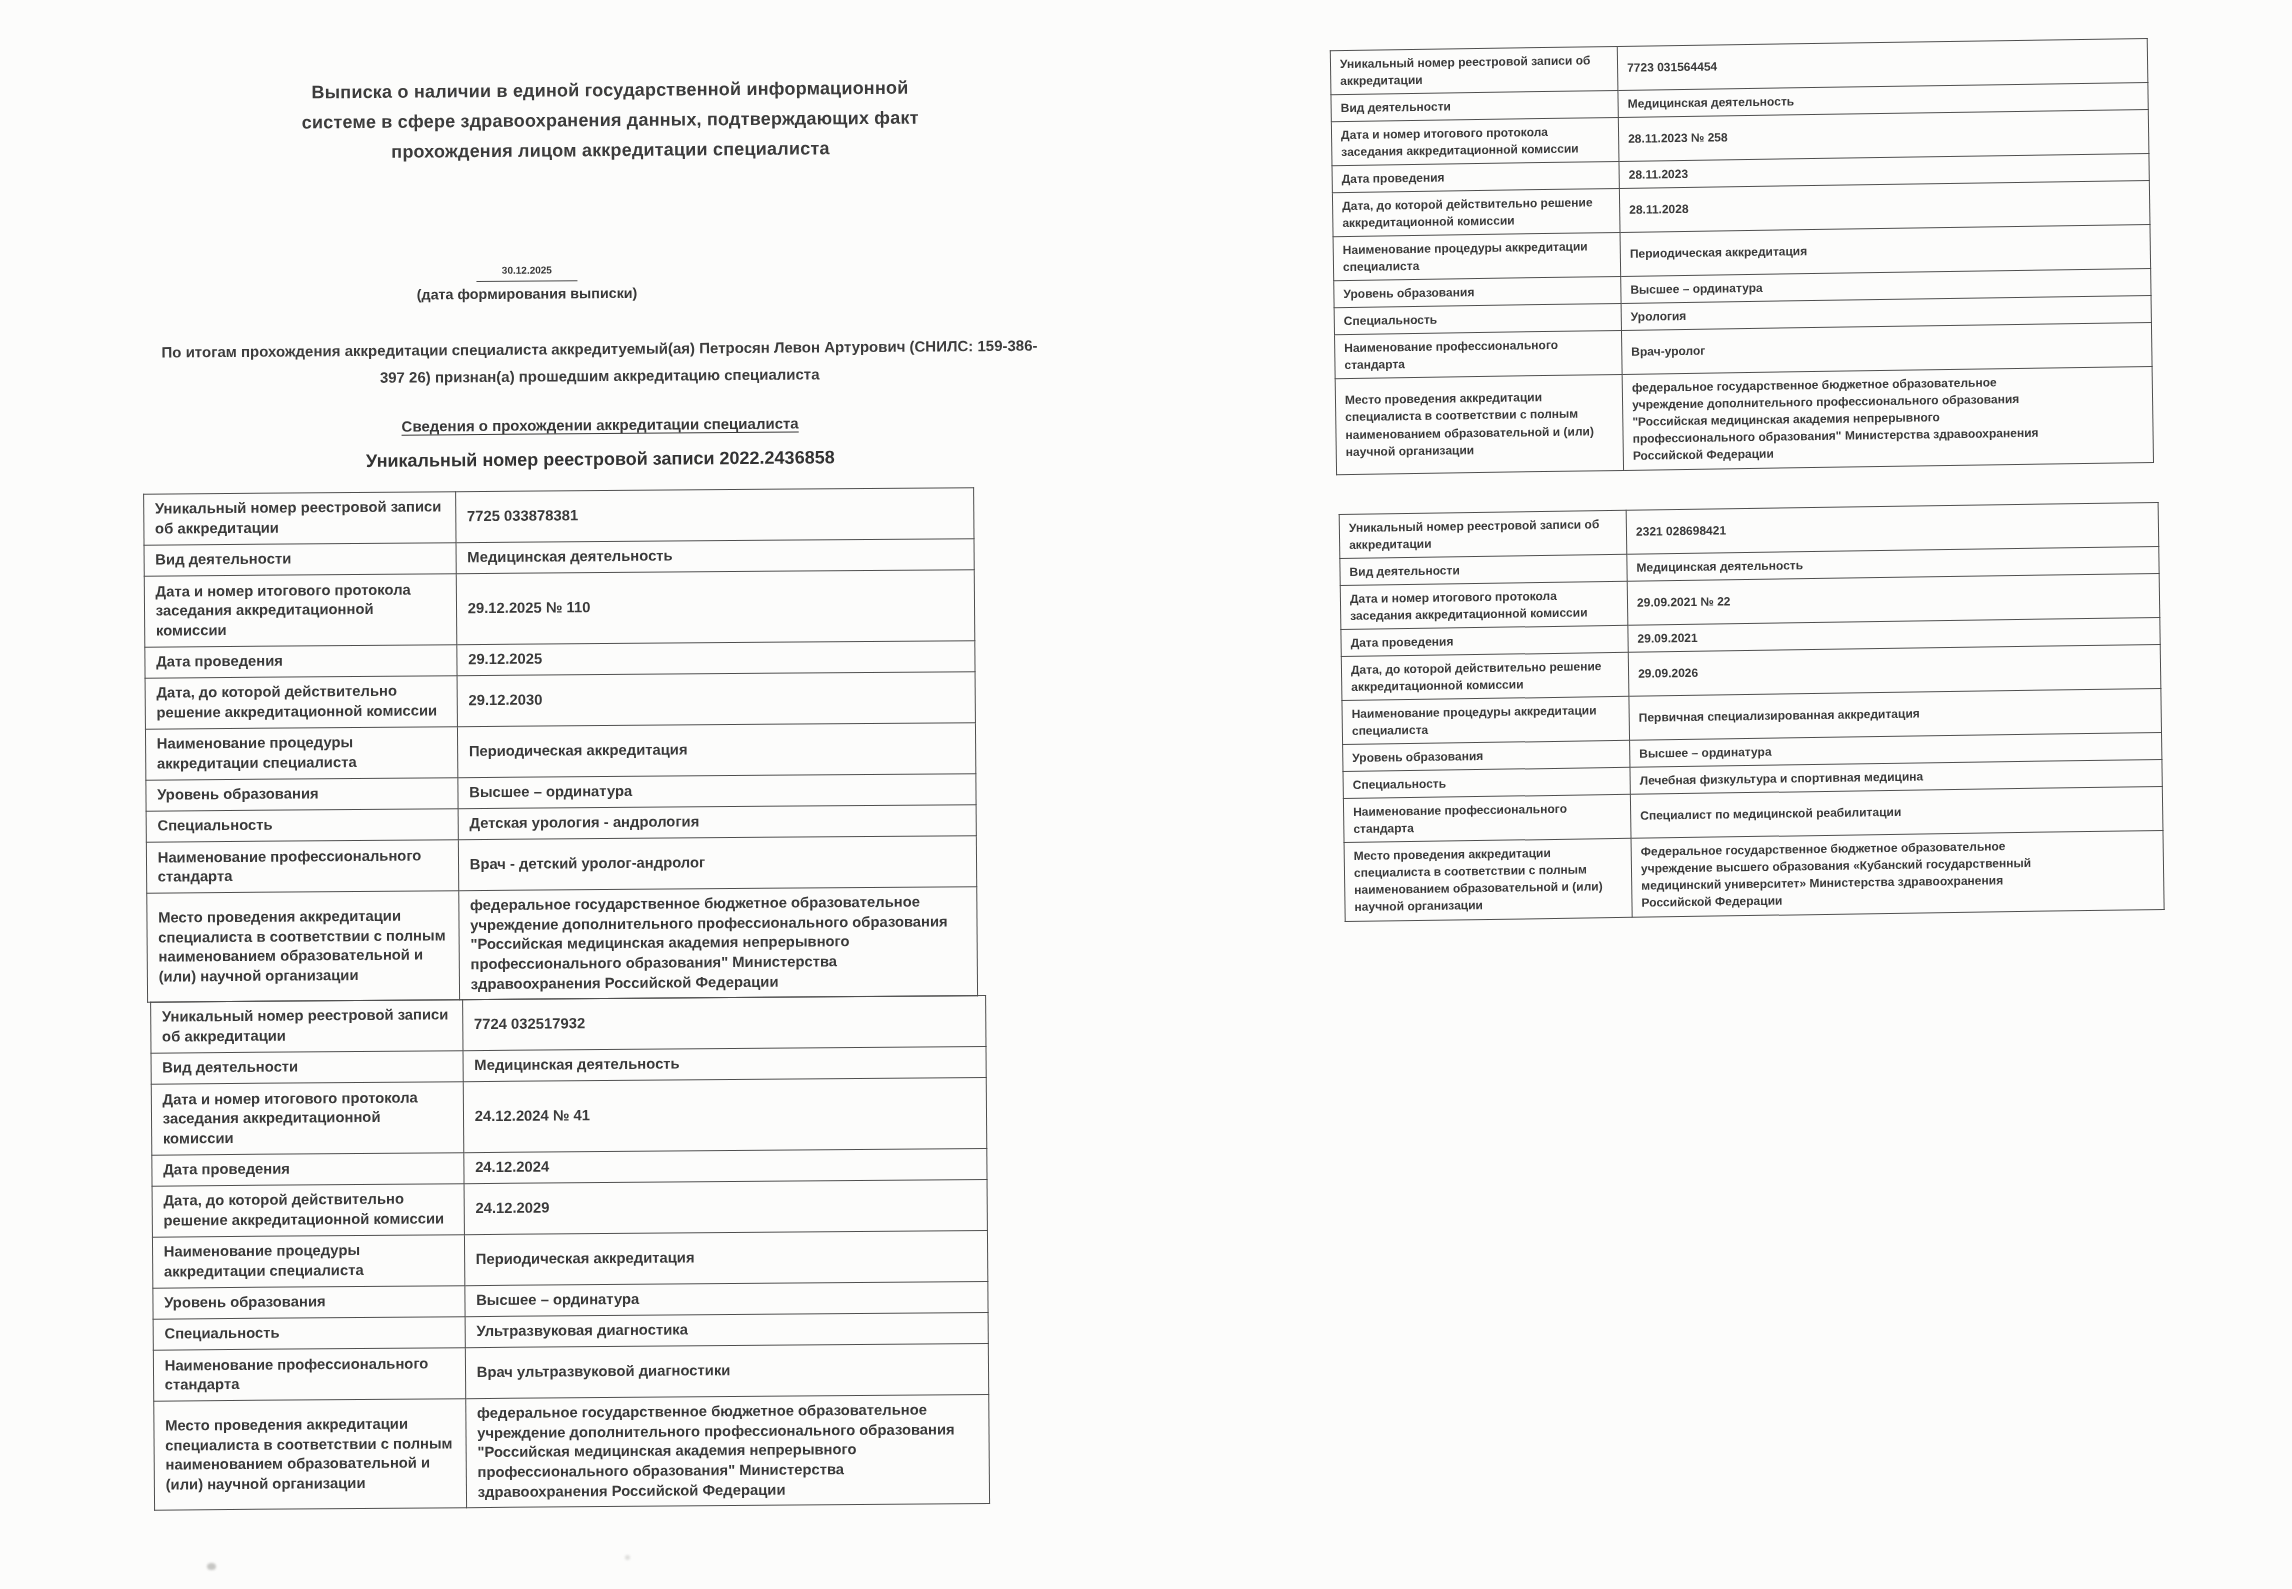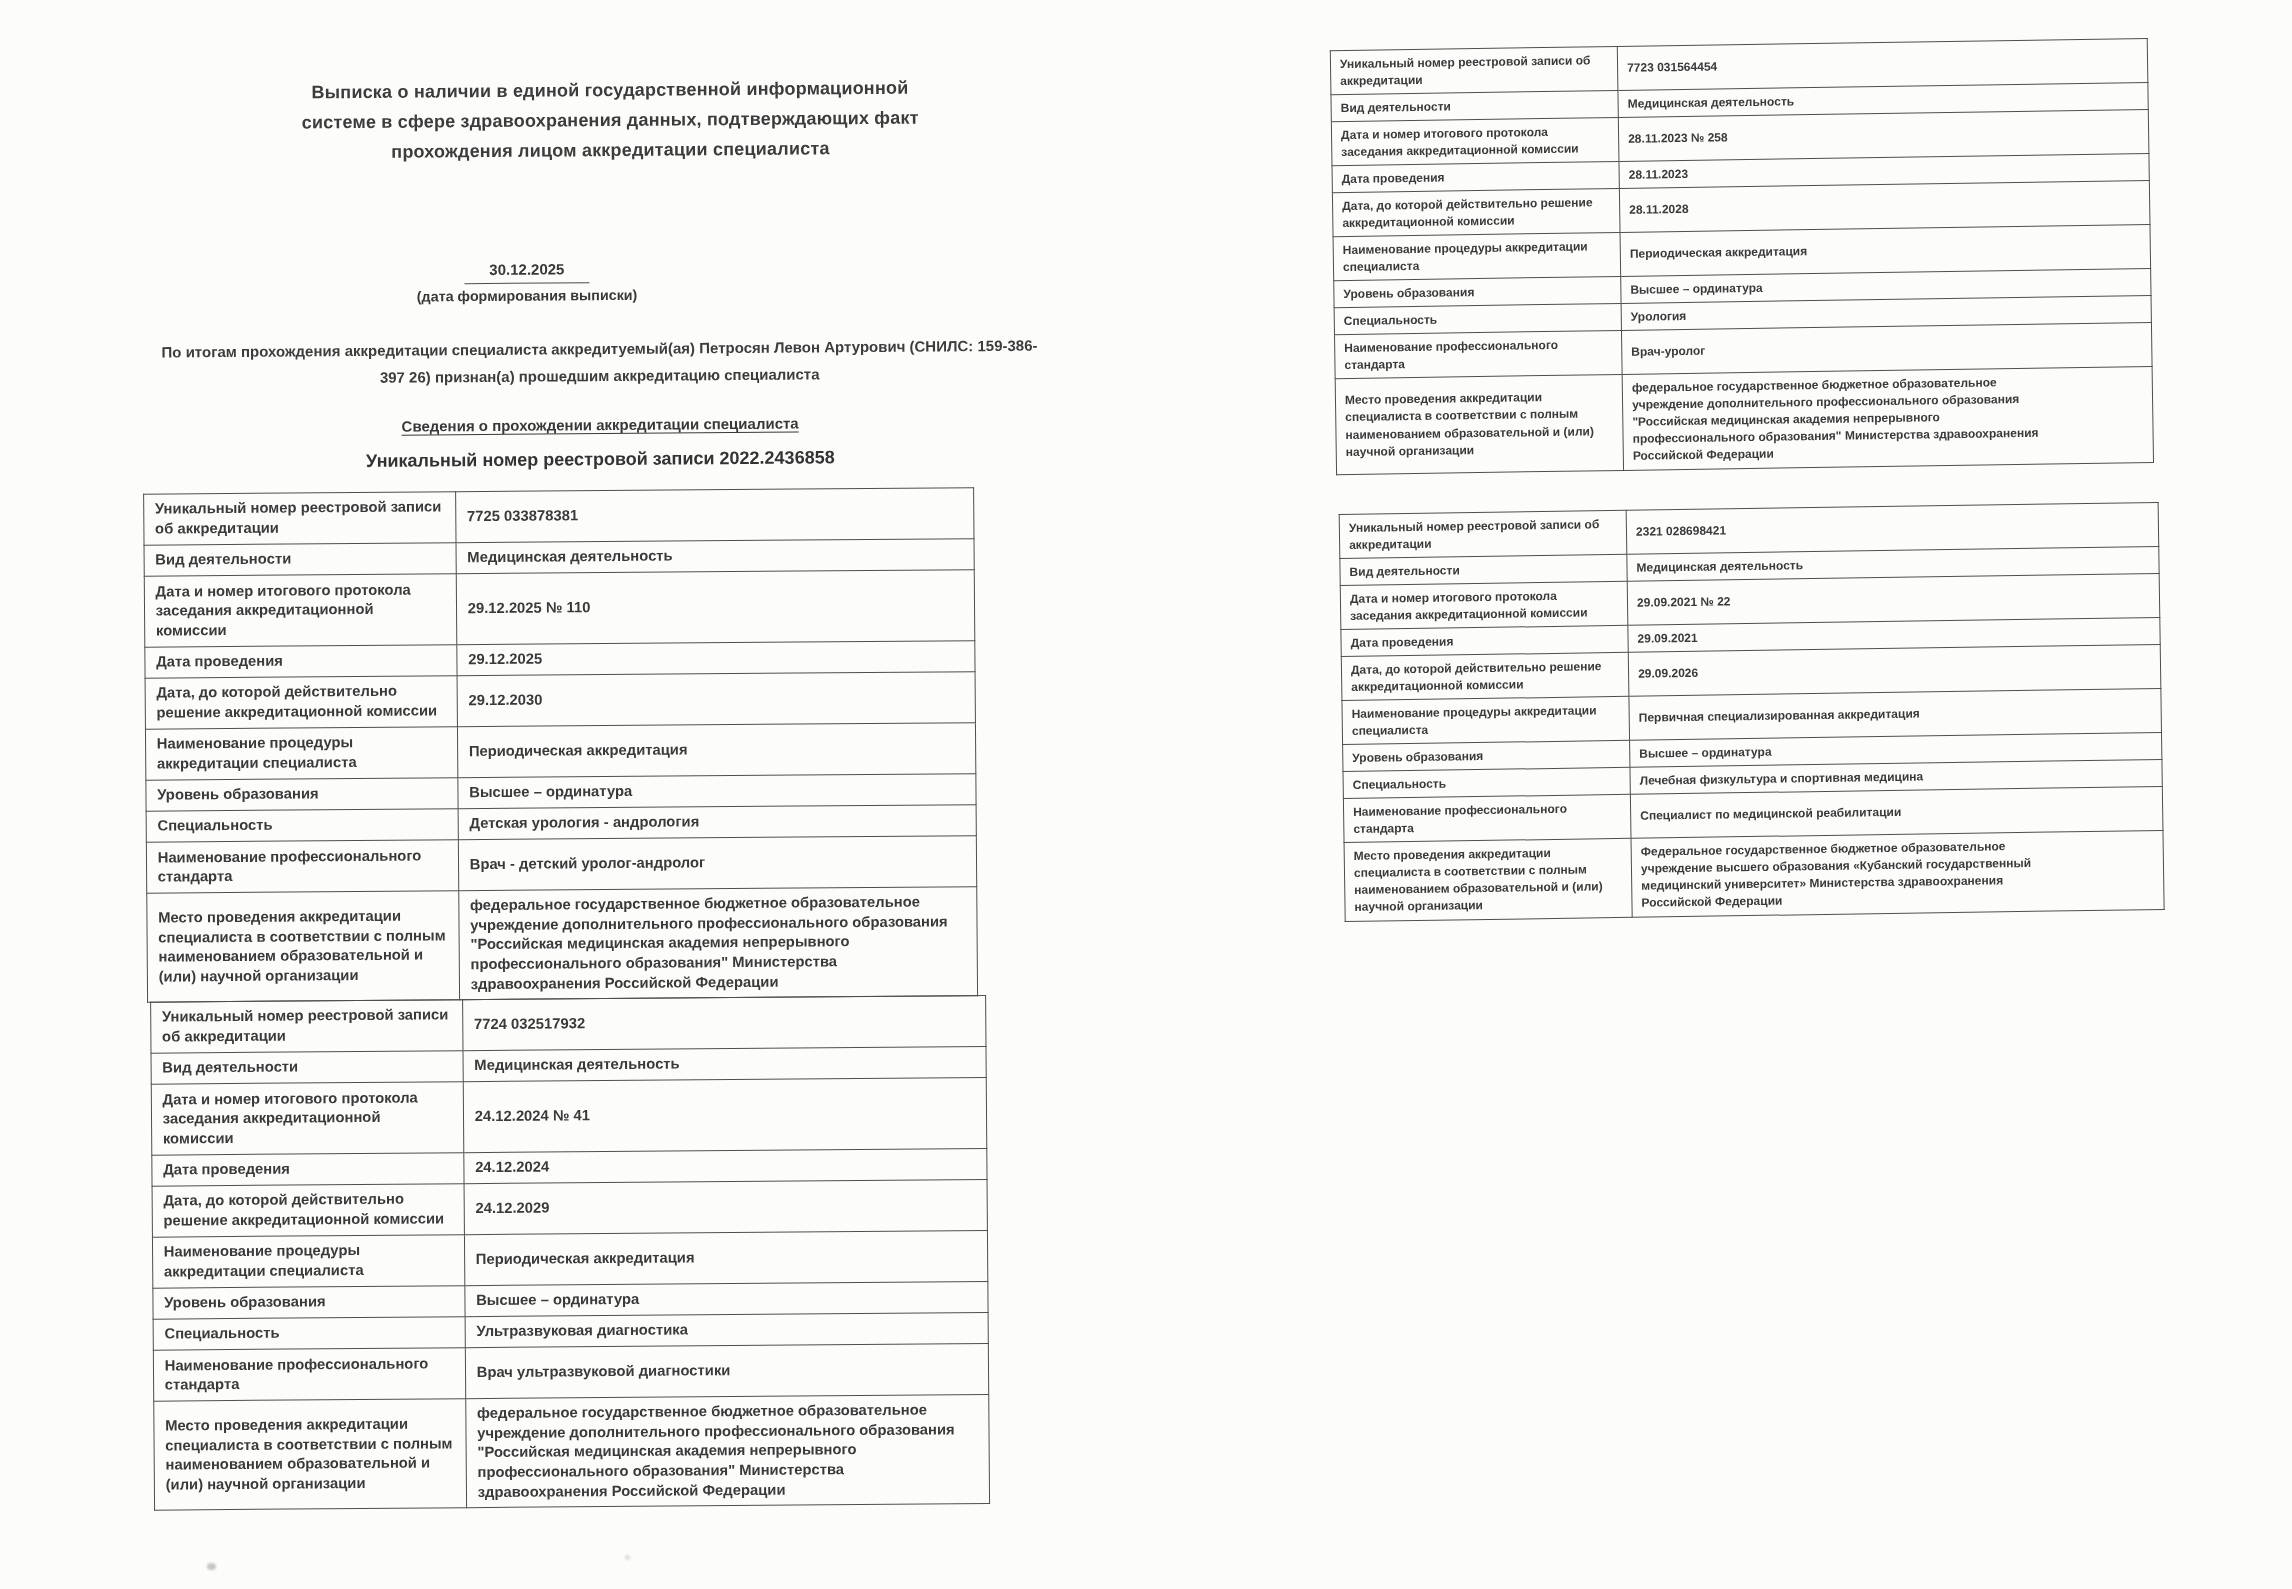--- a/index.html
+++ b/index.html
@@ -5,21 +5,21 @@
   html,body{margin:0;padding:0;background:#f7f7f6;}
   .canvas{position:relative;width:2293px;height:1590px;background:#fcfcfb;overflow:hidden;
           font-family:"Liberation Sans","DejaVu Sans",sans-serif;color:#383838;}
   .page{position:absolute;top:0;height:1590px;}
   .page-left{left:0;width:1227px;transform:rotate(-0.45deg);transform-origin:50% 30%;}
   .page-right{left:1236px;width:1057px;transform:rotate(-0.85deg);transform-origin:55% 25%;}
 
   .doc-title{position:absolute;left:107px;top:75px;width:1012px;text-align:center;
              font-size:18px;line-height:30px;font-weight:700;color:#3c3c3c;letter-spacing:0.2px;}
   .date-block{position:absolute;left:385px;top:260px;width:287px;text-align:center;font-weight:700;}
-  .date-value{display:inline-block;font-size:15px;padding:0 25px 4.5px;border-bottom:1.8px solid #4c4c4c;}
+  .date-value{display:inline-block;font-size:10px;padding:0 25px 4.5px;border-bottom:1.8px solid #4c4c4c;}
   .date-caption{font-size:14.3px;margin-top:4.5px;}
   .intro{position:absolute;left:81px;top:335px;width:1039px;text-align:center;
          font-size:15px;line-height:27px;font-weight:700;color:#3d3d3d;}
   .section-heading{position:absolute;left:81px;top:416px;width:1039px;text-align:center;
          font-size:15px;font-weight:700;text-decoration:underline;text-underline-offset:2.7px;}
   .registry-heading{position:absolute;left:81px;top:449px;width:1039px;text-align:center;
          font-size:18px;font-weight:700;color:#333;}
 
   table.acc-table{position:absolute;border-collapse:collapse;table-layout:fixed;
                   background:transparent;font-weight:700;color:#3a3a3a;}

